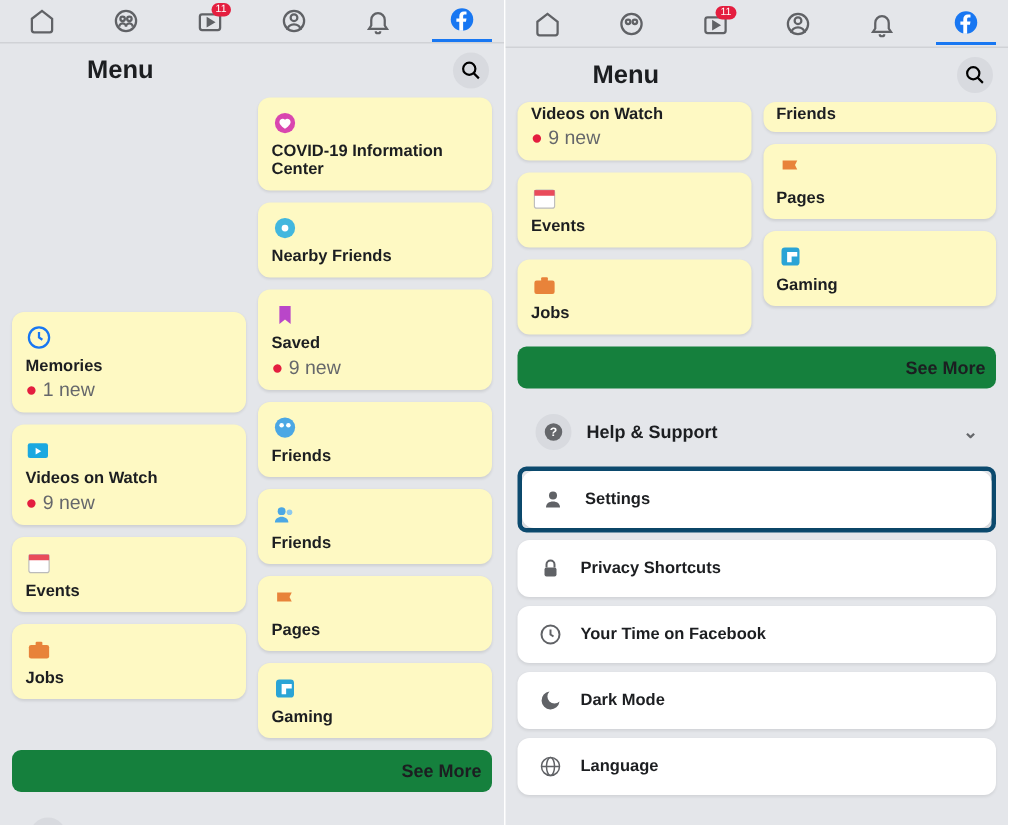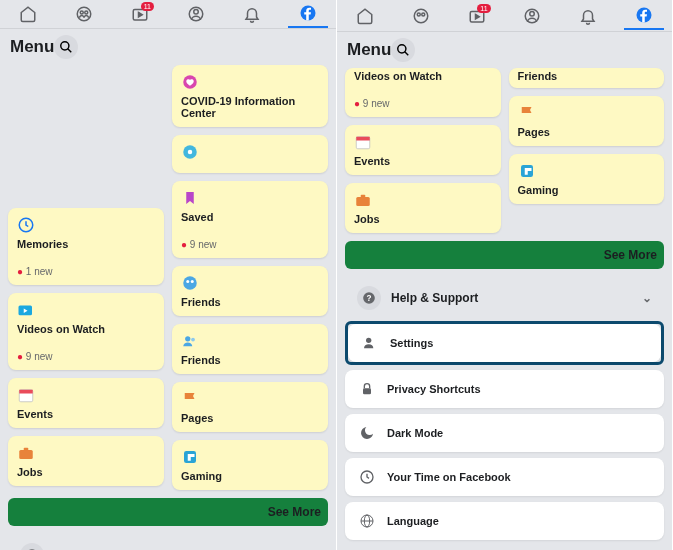--- a/index.html
+++ b/index.html
@@ -3,29 +3,29 @@
 <meta charset="utf-8">
 <style>
   * { box-sizing: border-box; margin: 0; padding: 0; }
   body { background: #fff; font-family: -apple-system, Helvetica, Arial, sans-serif; font-size: 12px; color: #1c1e21; display: flex; }
   .screen { width: 336px; background: #e4e6ea; display: flex; flex-direction: column; height: 550px; overflow: hidden; }
   .screen + .screen { border-left: 1px solid #fff; }
   .topnav { display: flex; justify-content: space-around; align-items: center; height: 32px; background: #e4e6ea; border-bottom: 1px solid #d0d2d6; }
   .topnav .nav-item { width: 40px; height: 28px; display: flex; align-items: center; justify-content: center; position: relative; }
   .topnav .nav-item.active { border-bottom: 2px solid #1877f2; }
   .badge { position: absolute; top: 2px; right: 6px; background: #e41e3f; color: #fff; font-size: 7px; padding: 0 3px; border-radius: 6px; line-height: 9px; }
-  .header { display: flex; align-items: center; justify-content: flex-start; padding: 6px 10px; }
+  .header { display: flex; align-items: center; justify-content: space-between; padding: 6px 10px; margin-left: 48px; }
   .header h1 { font-size: 17px; font-weight: 700; }
   .search { width: 24px; height: 24px; display: flex; align-items: center; justify-content: center; border-radius: 50%; background: #d8dadf; }
   .grid { display: flex; gap: 8px; padding: 0 8px; }
   .col { flex: 1; display: flex; flex-direction: column; gap: 8px; }
   .card { background: #fef9c3; border-radius: 8px; padding: 8px 9px; box-shadow: 0 1px 2px rgba(0,0,0,.1); }
   .card .ico { width: 18px; height: 18px; margin-bottom: 4px; display: block; }
   .card .ttl { font-size: 11px; font-weight: 600; }
-  .card .sub { font-size: 10px; color: #65676b; margin-top: 16px; }
+  .card .sub { font-size: 13px; color: #65676b; margin-top: 2px; }
   .card .sub.dot::before { content: "● "; color: #e41e3f; }
   .wide-btn { margin: 8px; background: #15803d; border-radius: 6px; text-align: right; padding: 7px; font-size: 12px; font-weight: 600; }
   .row { display: flex; align-items: center; padding: 9px 12px; font-size: 12px; font-weight: 600; }
   .row.section { margin: 0 8px; }
   .row .ico-wrap { width: 24px; height: 24px; background: #d8dadf; border-radius: 50%; display: flex; align-items: center; justify-content: center; margin-right: 10px; }
   .row .chev { margin-left: auto; color: #65676b; }
   .row.item { background: #fff; margin: 3px 8px; border-radius: 8px; box-shadow: 0 1px 2px rgba(0,0,0,.08); font-size: 11px; }
   .row.item .ico-wrap { background: none; width: 20px; height: 20px; }
   .highlight { border: 3px solid #0c4a6e; border-radius: 6px; margin: 0 6px; }
   .highlight.thin { margin: 2px 8px; }
@@ -139,20 +139,21 @@
           </span>
         <div class="ttl">COVID-19 Information Center</div>
       </div>
       <div class="card">
         <span class="ico">
             <svg width="18" height="18" viewBox="0 0 24 24">
               <circle cx="12" cy="12" r="9" fill="#42b7de"></circle>
               <circle cx="12" cy="12" r="3" fill="#fff"></circle>
             </svg>
           </span>
+        <div class="ttl">Nearby Friends</div>
       </div>
       <div class="card">
         <span class="ico">
             <svg width="18" height="18" viewBox="0 0 24 24">
               <path d="M7 4h10v16l-5-4-5 4z" fill="#b946c9"></path>
             </svg>
           </span>
         <div class="ttl">Saved</div>
         <div class="sub dot">9 new</div>
       </div>
@@ -340,37 +341,37 @@
     <span class="ico-wrap">
         <svg width="16" height="16" viewBox="0 0 24 24" fill="#606266">
           <rect x="6" y="11" width="12" height="9" rx="2"></rect>
           <path d="M8 11V8a4 4 0 0 1 8 0v3" fill="none" stroke="#606266" stroke-width="2"></path>
         </svg>
       </span>
     <span>Privacy Shortcuts</span>
   </div>
   <div class="row item">
     <span class="ico-wrap">
+        <svg width="16" height="16" viewBox="0 0 24 24" fill="none" stroke="#606266" stroke-width="2">
+          <circle cx="12" cy="12" r="9"></circle>
+          <path d="M12 7v5l3 2"></path>
+        </svg>
+      </span>
+    <span>Your Time on Facebook</span>
+  </div>
+  <div class="row item">
+    <span class="ico-wrap">
         <svg width="16" height="16" viewBox="0 0 24 24" fill="#606266">
           <path d="M21 13a9 9 0 1 1-10-10 7 7 0 0 0 10 10z"></path>
         </svg>
       </span>
     <span>Dark Mode</span>
   </div>
   <div class="row item">
     <span class="ico-wrap">
-        <svg width="16" height="16" viewBox="0 0 24 24" fill="none" stroke="#606266" stroke-width="2">
-          <circle cx="12" cy="12" r="9"></circle>
-          <path d="M12 7v5l3 2"></path>
-        </svg>
-      </span>
-    <span>Your Time on Facebook</span>
-  </div>
-  <div class="row item">
-    <span class="ico-wrap">
         <svg width="16" height="16" viewBox="0 0 24 24" fill="none" stroke="#606266" stroke-width="1.5">
           <circle cx="12" cy="12" r="9"></circle>
           <ellipse cx="12" cy="12" rx="4" ry="9"></ellipse>
           <path d="M3 12h18"></path>
         </svg>
       </span>
     <span>Language</span>
   </div>
 
 </div>

